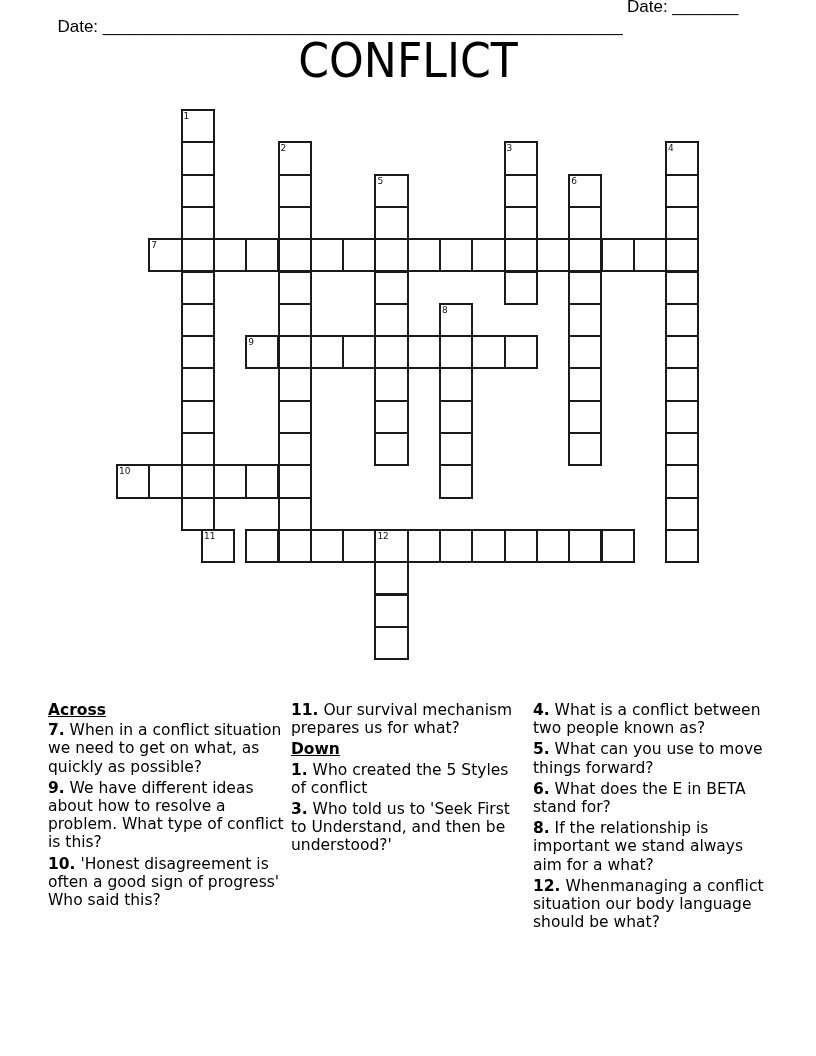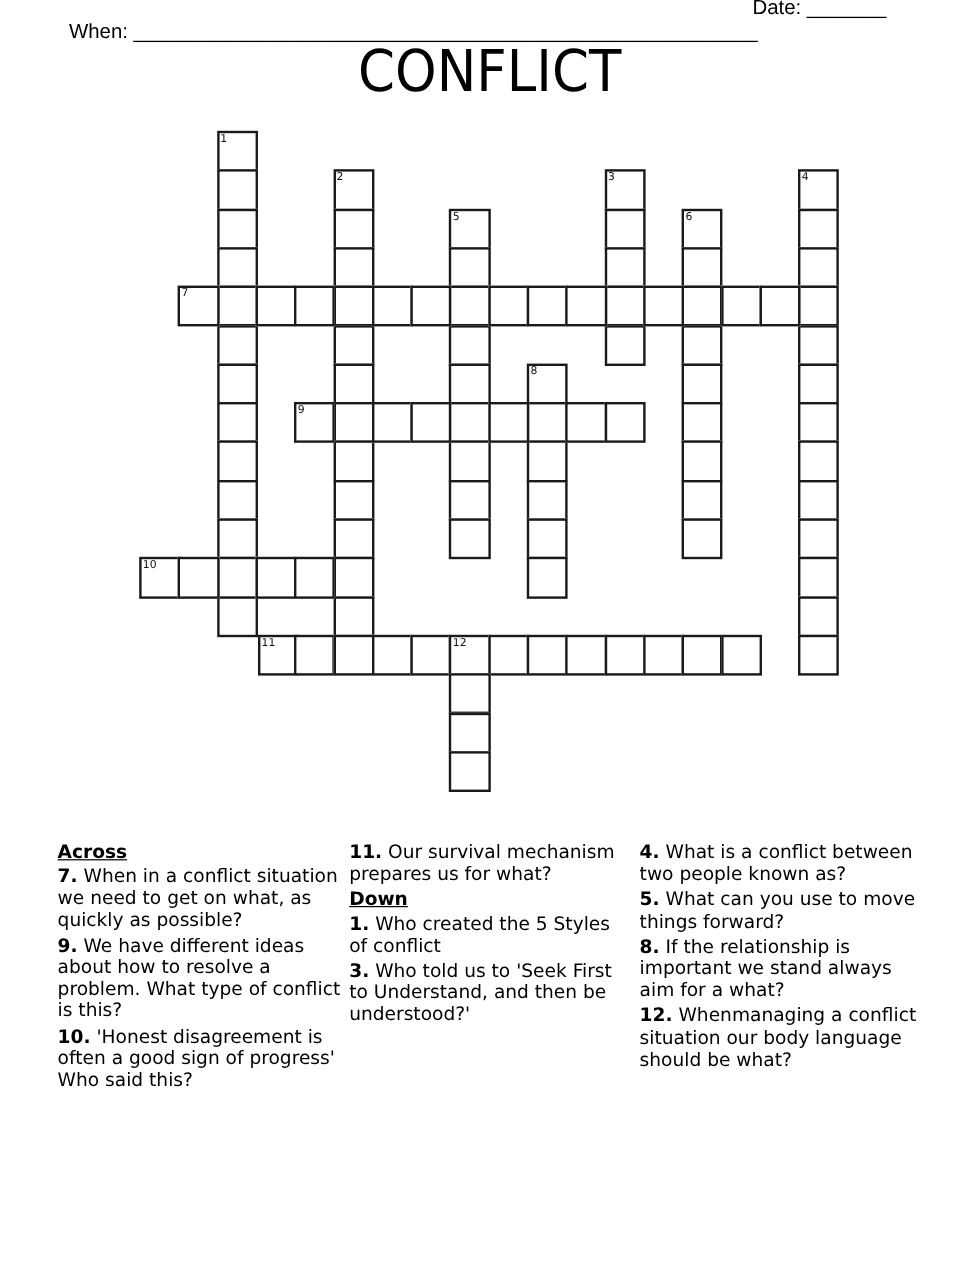--- a/index.html
+++ b/index.html
@@ -31,21 +31,21 @@
   .clue { margin-bottom: 3px; }
   .clue b { font-weight: bold; }
   #col1 { left: 48px; width: 236px; }
   #col2 { left: 291px; width: 236px; }
   #col3 { left: 533px; width: 236px; }
 </style>
 </head>
 <body>
 
 <div class="header-line">
-  <span>When: _______________________________________________________</span>
+  <span>Date: _______________________________________________________</span>
   <span class="date">Date: _______</span>
 </div>
 
 <div class="title">CONFLICT</div>
 
 <div id="grid">
     <div class="cell" style="left: 180.6px; top: 109px;">
       <span class="num">1</span>
     </div>
     <div class="cell" style="left: 180.6px; top: 141.3px;"></div>
@@ -146,21 +146,21 @@
     <div class="cell" style="left: 342.1px; top: 335.1px;"></div>
     <div class="cell" style="left: 406.7px; top: 335.1px;"></div>
     <div class="cell" style="left: 471.3px; top: 335.1px;"></div>
     <div class="cell" style="left: 503.6px; top: 335.1px;"></div>
     <div class="cell" style="left: 116px; top: 464.3px; padding-left: 32px;">
       <span class="num">10</span>
     </div>
     <div class="cell" style="left: 148.3px; top: 464.3px;"></div>
     <div class="cell" style="left: 212.9px; top: 464.3px;"></div>
     <div class="cell" style="left: 245.2px; top: 464.3px;"></div>
-    <div class="cell" style="left: 215px; top: 528.9px;">
+    <div class="cell" style="left: 201px; top: 528.9px;">
       <span class="num">11</span>
     </div>
     <div class="cell" style="left: 245.2px; top: 528.9px;"></div>
     <div class="cell" style="left: 277.5px; top: 528.9px;"></div>
     <div class="cell" style="left: 309.8px; top: 528.9px;"></div>
     <div class="cell" style="left: 342.1px; top: 528.9px;"></div>
     <div class="cell" style="left: 374.4px; top: 528.9px; text-decoration: underline;">
       <span class="num">12</span>
     </div>
     <div class="cell" style="left: 406.7px; top: 528.9px;"></div>
@@ -185,15 +185,16 @@
 <div class="clues" id="col2">
   <div class="clue"><b>11.</b><span> Our survival mechanism prepares us for what?</span></div>
   <div class="heading">Down</div>
   <div class="clue"><b>1.</b><span> Who created the 5 Styles of conflict</span></div>
   <div class="clue"><b>3.</b><span> Who told us to 'Seek First to Understand, and then be understood?'</span></div>
 </div>
 
 <div class="clues" id="col3">
   <div class="clue"><b>4.</b><span> What is a conflict between two people known as?</span></div>
   <div class="clue"><b>5.</b><span> What can you use to move things forward?</span></div>
+  <div class="clue"><b>6.</b><span> What does the E in BETA stand for?</span></div>
   <div class="clue"><b>8.</b><span> If the relationship is important we stand always aim for a what?</span></div>
   <div class="clue"><b>12.</b><span> Whenmanaging a conflict situation our body language should be what?</span></div>
 </div>
 
 </body></html>

